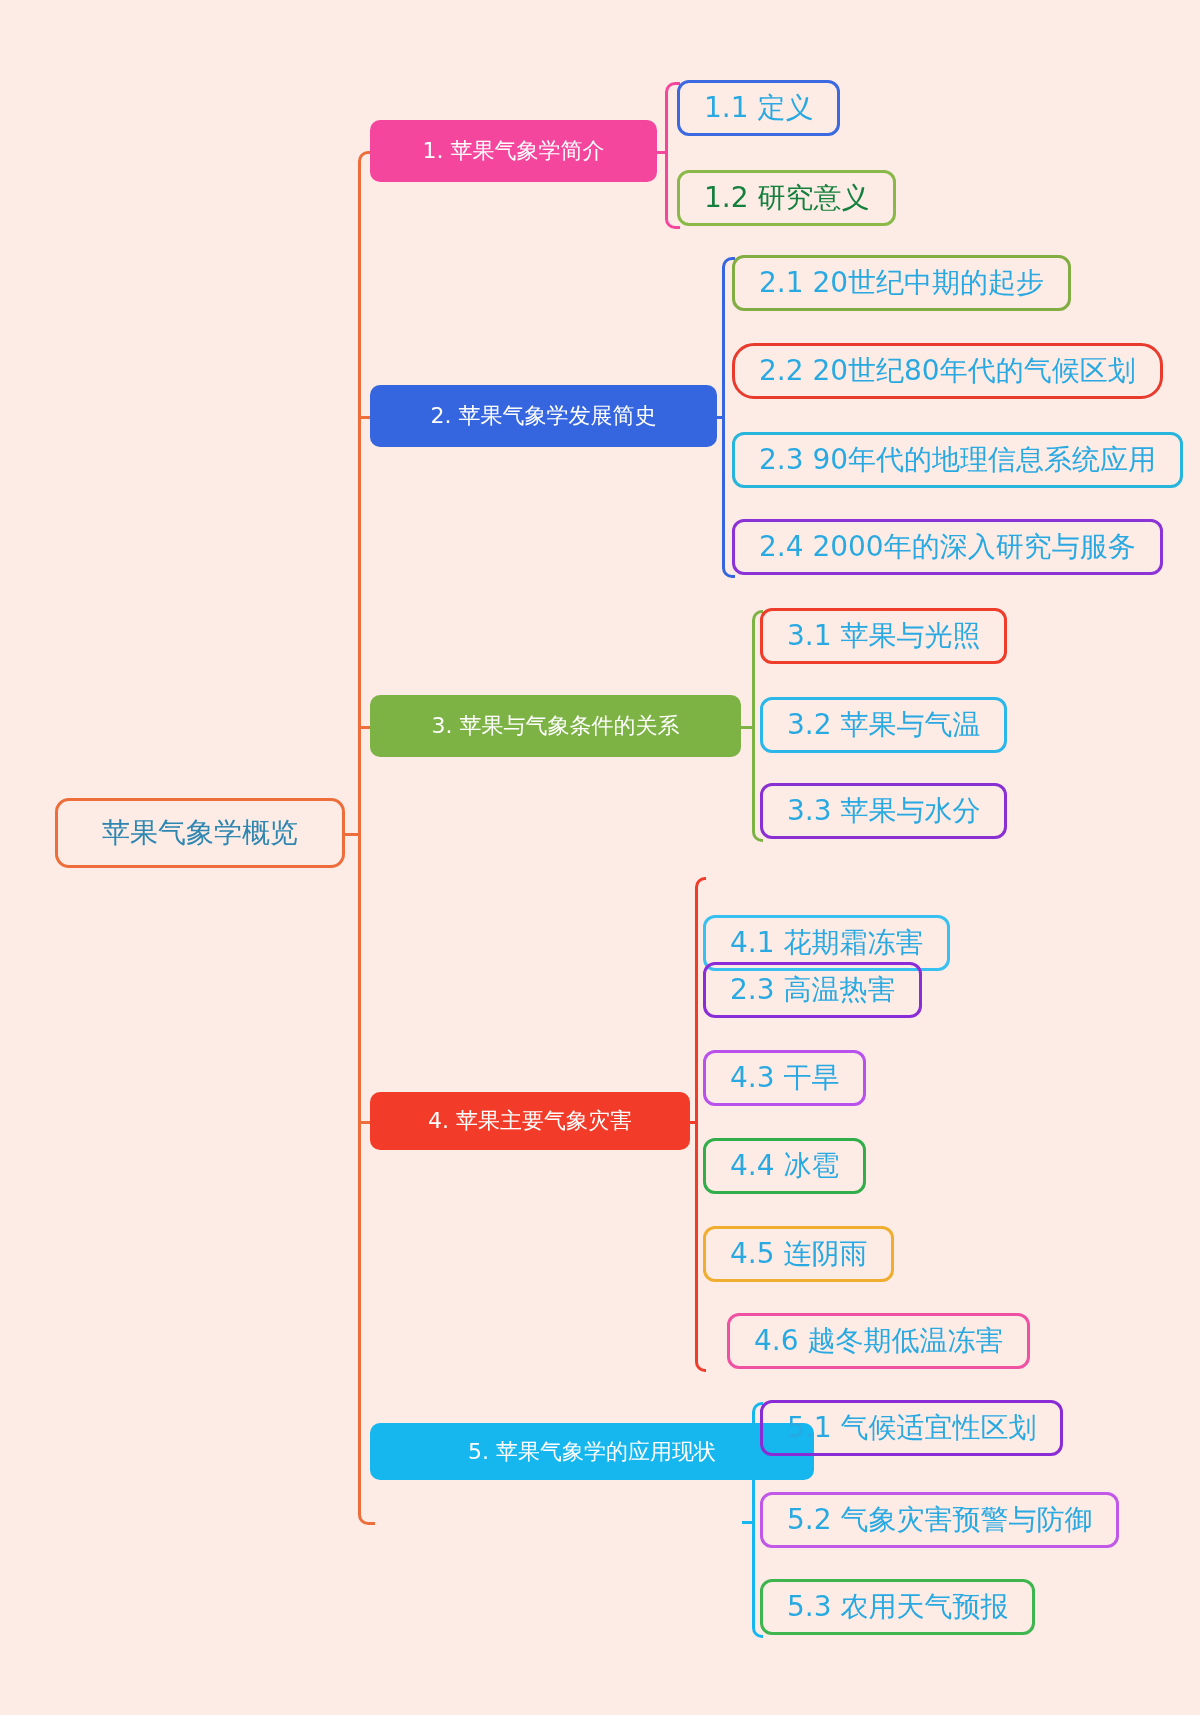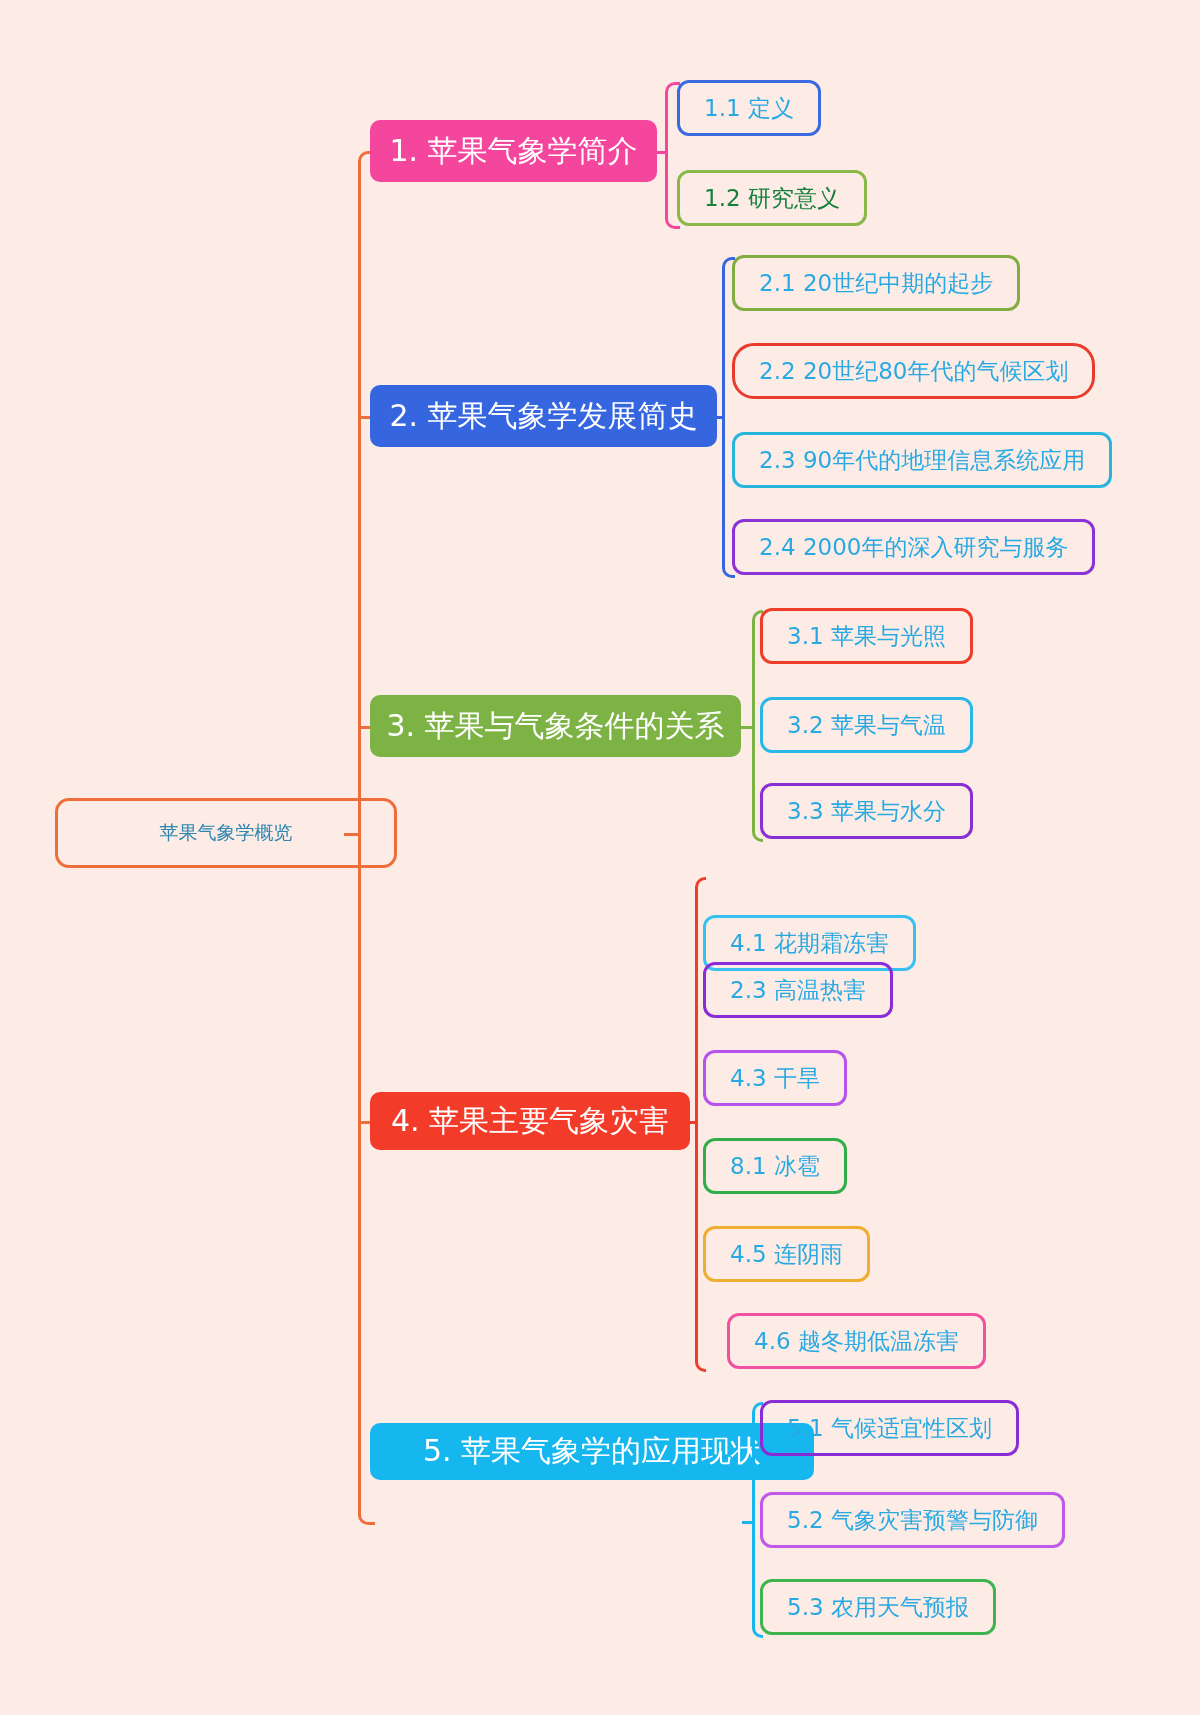--- a/index.html
+++ b/index.html
@@ -5,23 +5,23 @@
   html,body { margin:0; padding:0; }
   body { font-family: "DejaVu Sans", "Liberation Sans", sans-serif; }
   .canvas { position:relative; width:1200px; height:1715px; overflow:hidden; }
   .ln { position:absolute; border:0 solid transparent; }
   .vline { border-left-width:3px; }
   .hline { border-top-width:3px; }
   .elbow-tl { border-left-width:3px; border-top-width:3px; border-top-left-radius:10px; }
   .elbow-bl { border-left-width:3px; border-bottom-width:3px; border-bottom-left-radius:10px; }
   .node { position:absolute; display:flex; align-items:center; justify-content:center;
           white-space:nowrap; box-sizing:border-box; }
-  .rootnode { border:3px solid; border-radius:14px; font-size:19px; width:342px; height:70px; }
-  .branch { border-radius:10px; font-size:30px; }
-  .child { border:3px solid; border-radius:12px; font-size:23px; height:56px; padding:5px 24px; }
+  .rootnode { border:3px solid; border-radius:14px; font-size:28px; width:290px; height:70px; }
+  .branch { border-radius:10px; font-size:22px; }
+  .child { border:3px solid; border-radius:12px; font-size:28px; height:56px; padding:5px 24px; }
 </style>
 </head>
 <body style="background-color: rgb(253, 236, 230);">
 
 <div class="canvas">
 
   <div class="ln hline" style="left: 344px; top: 833px; width: 14px; border-color: rgb(237, 110, 58);"></div>
   <div class="ln elbow-tl" style="left: 358px; top: 151px; width: 14px; height: 14px; border-color: rgb(237, 110, 58);"></div>
   <div class="ln vline" style="left: 358px; top: 165px; height: 1343px; border-color: rgb(237, 110, 58);"></div>
   <div class="ln elbow-bl" style="left: 358px; top: 1508px; width: 14px; height: 14px; border-color: rgb(237, 110, 58);"></div>
@@ -59,21 +59,21 @@
   <div class="node child" style="left: 760px; top: 783px; border-color: rgb(138, 48, 210); color: rgb(41, 169, 226);">3.3 苹果与水分</div>
 
   <div class="node branch" style="left: 370px; top: 1092px; width: 320px; height: 58px; background-color: rgb(242, 59, 40); color: rgb(255, 255, 255);">4. 苹果主要气象灾害</div>
   <div class="ln hline" style="left: 689px; top: 1121px; width: 7px; border-color: rgb(242, 59, 40);"></div>
   <div class="ln elbow-tl" style="left: 695px; top: 877px; width: 8px; height: 14px; border-color: rgb(242, 59, 40);"></div>
   <div class="ln vline" style="left: 695px; top: 891px; height: 464px; border-color: rgb(242, 59, 40);"></div>
   <div class="ln elbow-bl" style="left: 695px; top: 1355px; width: 8px; height: 14px; border-color: rgb(242, 59, 40);"></div>
   <div class="node child" style="left: 703px; top: 875px; border-color: rgb(56, 193, 240); color: rgb(41, 169, 226); margin-top: 40px;">4.1 花期霜冻害</div>
   <div class="node child" style="left: 703px; top: 962px; border-color: rgb(138, 44, 216); color: rgb(41, 169, 226);">2.3 高温热害</div>
   <div class="node child" style="left: 703px; top: 1050px; border-color: rgb(185, 81, 236); color: rgb(41, 169, 226);">4.3 干旱</div>
-  <div class="node child" style="left: 703px; top: 1138px; border-color: rgb(49, 174, 73); color: rgb(41, 169, 226);">8.1 冰雹</div>
+  <div class="node child" style="left: 703px; top: 1138px; border-color: rgb(49, 174, 73); color: rgb(41, 169, 226);">4.4 冰雹</div>
   <div class="node child" style="left: 703px; top: 1226px; border-color: rgb(240, 174, 48); color: rgb(41, 169, 226);">4.5 连阴雨</div>
   <div class="node child" style="left: 703px; top: 1313px; border-color: rgb(239, 82, 162); color: rgb(41, 169, 226); margin-left: 24px;">4.6 越冬期低温冻害</div>
 
   <div class="node branch" style="left: 370px; top: 1423px; width: 444px; height: 57px; background-color: rgb(21, 183, 238); color: rgb(255, 255, 255);">5. 苹果气象学的应用现状</div>
   <div class="ln hline" style="left: 742px; top: 1521px; width: 10px; border-color: rgb(21, 183, 238);"></div>
   <div class="ln elbow-tl" style="left: 752px; top: 1402px; width: 8px; height: 14px; border-color: rgb(21, 183, 238);"></div>
   <div class="ln vline" style="left: 752px; top: 1416px; height: 205px; border-color: rgb(21, 183, 238);"></div>
   <div class="ln elbow-bl" style="left: 752px; top: 1621px; width: 8px; height: 14px; border-color: rgb(21, 183, 238);"></div>
   <div class="node child" style="left: 760px; top: 1400px; border-color: rgb(138, 44, 214); color: rgb(41, 169, 226);">5.1 气候适宜性区划</div>
   <div class="node child" style="left: 760px; top: 1492px; border-color: rgb(193, 88, 232); color: rgb(41, 169, 226);">5.2 气象灾害预警与防御</div>

